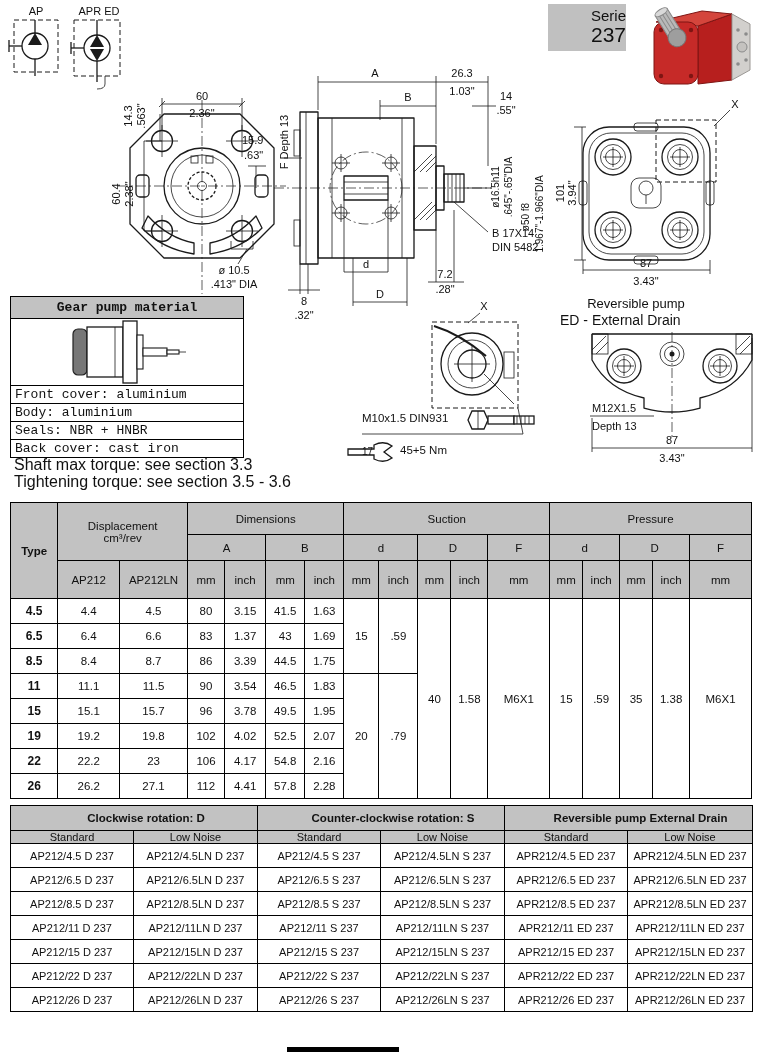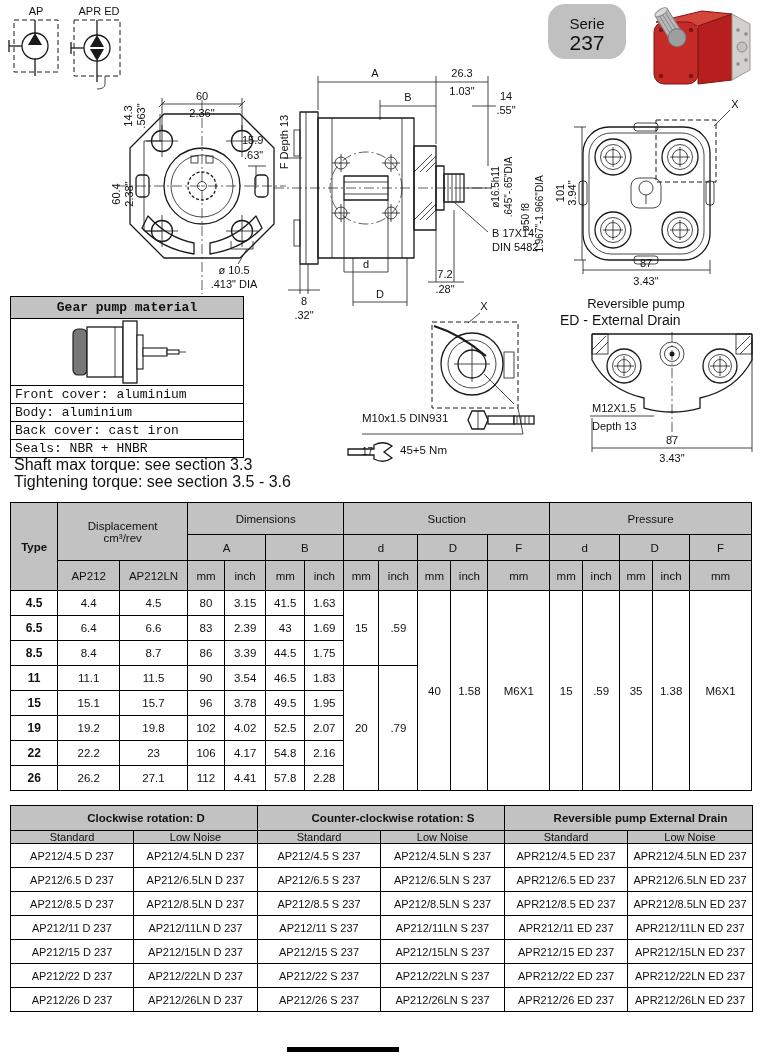--- a/index.html
+++ b/index.html
@@ -8,39 +8,39 @@
   .abs{position:absolute;}
   svg{display:block;overflow:visible;}
   svg text{font-family:"Liberation Sans",sans-serif;font-size:11px;fill:#111;}
   svg text.sm{font-size:10px;}
   .ln{fill:none;stroke:#1a1a1a;stroke-width:1.3;stroke-linejoin:round;}
   .thin{fill:none;stroke:#1a1a1a;stroke-width:0.8;}
   .cl{fill:none;stroke:#1a1a1a;stroke-width:0.7;stroke-dasharray:10 3 2 3;}
   .dsh{fill:none;stroke:#1a1a1a;stroke-width:1;stroke-dasharray:5 3;}
   .lnf{fill:#fff;stroke:#1a1a1a;stroke-width:1.3;}
 
-  .badge{background:#c0c0c0;text-align:center;padding-top:11px;border-radius:17px;}
+  .badge{background:#c0c0c0;text-align:right;padding-top:3px;}
   .badge .l1{font-size:15px;line-height:17px;}
   .badge .l2{font-size:21px;line-height:22px;}
 
   .matbox{border:1px solid #000;background:#fff;font-family:Liberation Mono, monospace;}
   .mat-title{background:#c2c2c2;border-bottom:1px solid #000;font-size:13px;font-weight:700;
              text-align:center;height:21px;line-height:21px;}
   .mat-draw{height:66px;border-bottom:1px solid #000;}
   .mat-row{height:17px;line-height:17px;font-size:13px;padding-left:4px;border-bottom:1px solid #000;}
   .mat-row:last-child{border-bottom:none;}
   .note{font-size:16px;}
 
   table.spec{border-collapse:collapse;table-layout:fixed;width:742px;font-size:11.5px;text-align:center;}
   table.spec th,table.spec td{border:1px solid #000;padding:0;overflow:hidden;}
   table.spec thead th{background:#c2c2c2;font-weight:400;}
   table.spec thead th.b{font-weight:700;}
   table.spec thead tr:nth-child(1){height:32px;}
   table.spec thead tr:nth-child(2){height:26px;}
-  table.spec thead tr:nth-child(3){height:30px;}
+  table.spec thead tr:nth-child(3){height:38px;}
   table.spec tbody tr{height:25px;}
   table.spec td.t{font-weight:700;font-size:12px;}
 
   table.ord{border-collapse:collapse;table-layout:fixed;width:742px;font-size:11px;text-align:center;}
   table.ord th,table.ord td{border:1px solid #000;padding:0;overflow:hidden;}
   table.ord thead th{background:#c2c2c2;font-weight:400;}
   table.ord thead tr:nth-child(1){height:25px;font-weight:600;}
   table.ord thead tr:nth-child(1) th{font-weight:600;font-size:11.5px;padding-left:24px;}
   table.ord tbody tr{height:24px;}
 </style>
@@ -296,22 +296,22 @@
         <line class="thin" x1="104" y1="8" x2="104" y2="58"></line>
         <rect x="112" y="2" width="14" height="62" fill="#fff" stroke="#1a1a1a" stroke-width="1.3"></rect>
         <rect x="126" y="16" width="6" height="34" fill="#fff" stroke="#1a1a1a" stroke-width="1.1"></rect>
         <rect x="132" y="29" width="24" height="8" fill="#fff" stroke="#1a1a1a" stroke-width="1.1"></rect>
         <rect x="156" y="31" width="12" height="4" fill="#fff" stroke="#1a1a1a" stroke-width="1.1"></rect>
         <line class="thin" x1="168" y1="33" x2="175" y2="33"></line>
       </svg>
     </div>
     <div class="mat-row">Front cover: aluminium</div>
     <div class="mat-row">Body: aluminium</div>
+    <div class="mat-row">Seals: NBR + HNBR</div>
     <div class="mat-row">Back cover: cast iron</div>
-    <div class="mat-row">Seals: NBR + HNBR</div>
   </div>
 
   <div class="abs note" style="left:14px;top:456px">Shaft max torque: see section 3.3</div>
   <div class="abs note" style="left:14px;top:473px">Tightening torque: see section 3.5 - 3.6</div>
 
   <svg class="abs" style="left:420px;top:300px" width="112" height="112" viewBox="0 0 112 112">
     <text x="64" y="10" text-anchor="middle">X</text>
     <line class="thin" x1="60" y1="13" x2="48" y2="23"></line>
     <rect class="dsh" x="12" y="22" width="86" height="86"></rect>
     <circle class="ln" cx="52" cy="64" r="31"></circle>
@@ -455,21 +455,21 @@
         <td rowspan="8">.59</td>
         <td rowspan="8">35</td>
         <td rowspan="8">1.38</td>
         <td rowspan="8">M6X1</td>
       </tr>
       <tr>
         <td class="t">6.5</td>
         <td>6.4</td>
         <td>6.6</td>
         <td>83</td>
-        <td>2.39</td>
+        <td>1.37</td>
         <td>43</td>
         <td>1.69</td>
       </tr>
       <tr>
         <td class="t">8.5</td>
         <td>8.4</td>
         <td>8.7</td>
         <td>86</td>
         <td>3.39</td>
         <td>44.5</td>

